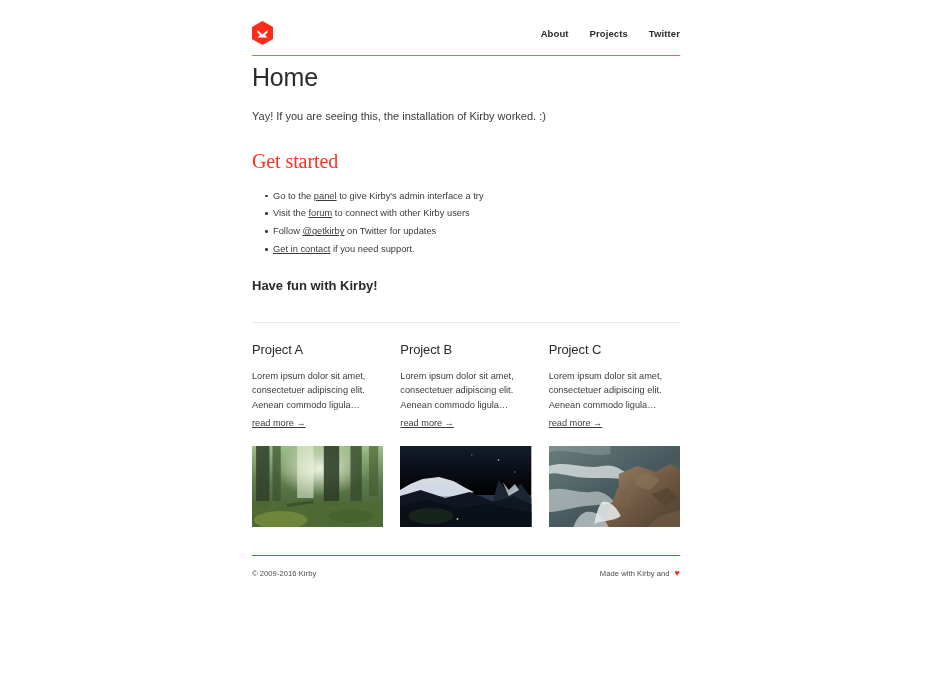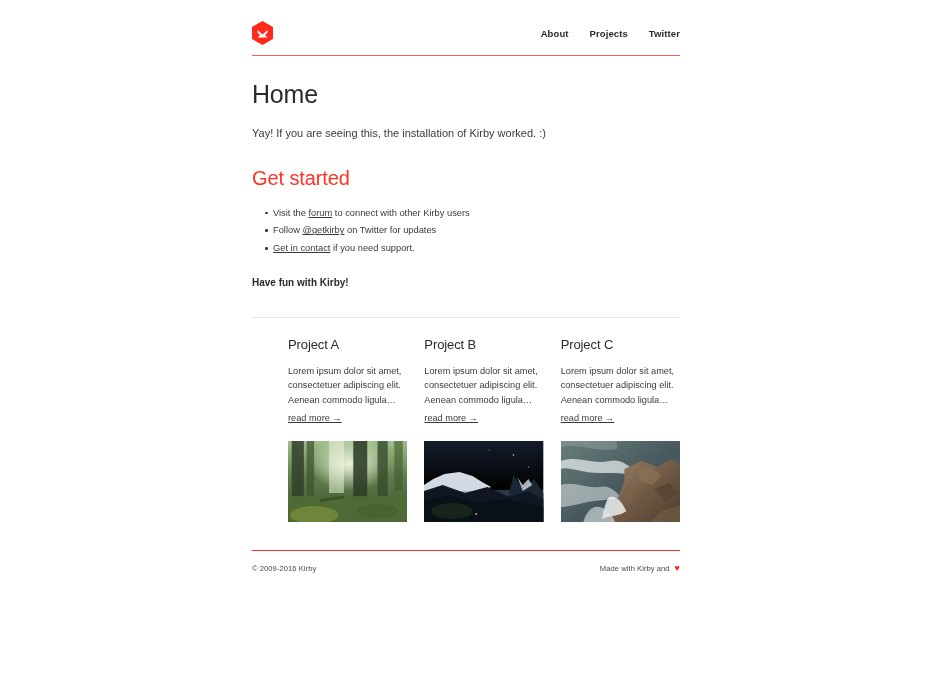--- a/index.html
+++ b/index.html
@@ -69,37 +69,38 @@
   .rule-gray {
     border: 0;
     border-top: 1px solid #e8e8e8;
   }
 
   
   h1.page-title {
     font-size: 25px;
     font-weight: normal;
     color: #2b2b2b;
-    margin-top: 24px;
+    margin-top: 7px;
     letter-spacing: -.2px;
   }
 
   p.intro {
     font-size: 11px;
     color: #3a3a3a;
     margin-top: 16px;
     line-height: 1.5;
   }
 
   h2.section-title {
     font-size: 20px;
     font-weight: normal;
     color: #ff3124;
     margin-top: 25px;
     letter-spacing: -.1px;
+    font-family: Liberation Serif, serif;
   }
 
   ul.start-list {
     margin-top: 16px;
     padding-left: 13px;
     list-style: none;
   }
   ul.start-list li {
     font-size: 9.3px;
     color: #3a3a3a;
@@ -118,21 +119,21 @@
     border-radius: 50%;
     background: #3a3a3a;
   }
   ul.start-list a {
     color: #3a3a3a;
     text-decoration: underline;
     text-underline-offset: 1px;
   }
 
   p.have-fun {
-    font-size: 10px;
+    font-size: 13px;
     font-weight: bold;
     color: #2a2a2a;
     margin-top: 21px;
   }
 
   .divider-block { margin-top: 29px; }
 
   
   h2.projects-title {
     font-size: 20px;
@@ -140,21 +141,20 @@
     color: #ff3124;
     margin-top: 29px;
     letter-spacing: -.1px;
   }
 
   .projects-grid {
     display: grid;
     grid-template-columns: repeat(3, 1fr);
     gap: 16px 17px;
     margin-top: 19px;
-    margin-left: 36px;
   }
 
   .project h3 {
     font-size: 13px;
     font-weight: normal;
     color: #2b2b2b;
     letter-spacing: -.1px;
   }
 
   .project p.excerpt {
@@ -224,20 +224,21 @@
     <hr class="rule-red">
 
     <main>
 
       <h1 class="page-title">Home</h1>
       <p class="intro">Yay! If you are seeing this, the installation of Kirby worked. :)</p>
 
       <h2 class="section-title">Get started</h2>
 
       <ul class="start-list">
+        <li><span>Go to the </span><a href="#">panel</a><span> to give Kirby's admin interface a try</span></li>
         <li><span>Visit the </span><a href="#">forum</a><span> to connect with other Kirby users</span></li>
         <li><span>Follow </span><a href="#">@getkirby</a><span> on Twitter for updates</span></li>
         <li><span></span><a href="#">Get in contact</a><span> if you need support.</span></li>
       </ul>
 
       <p class="have-fun">Have fun with Kirby!</p>
 
       <div class="divider-block">
         <hr class="rule-gray">
       </div>

